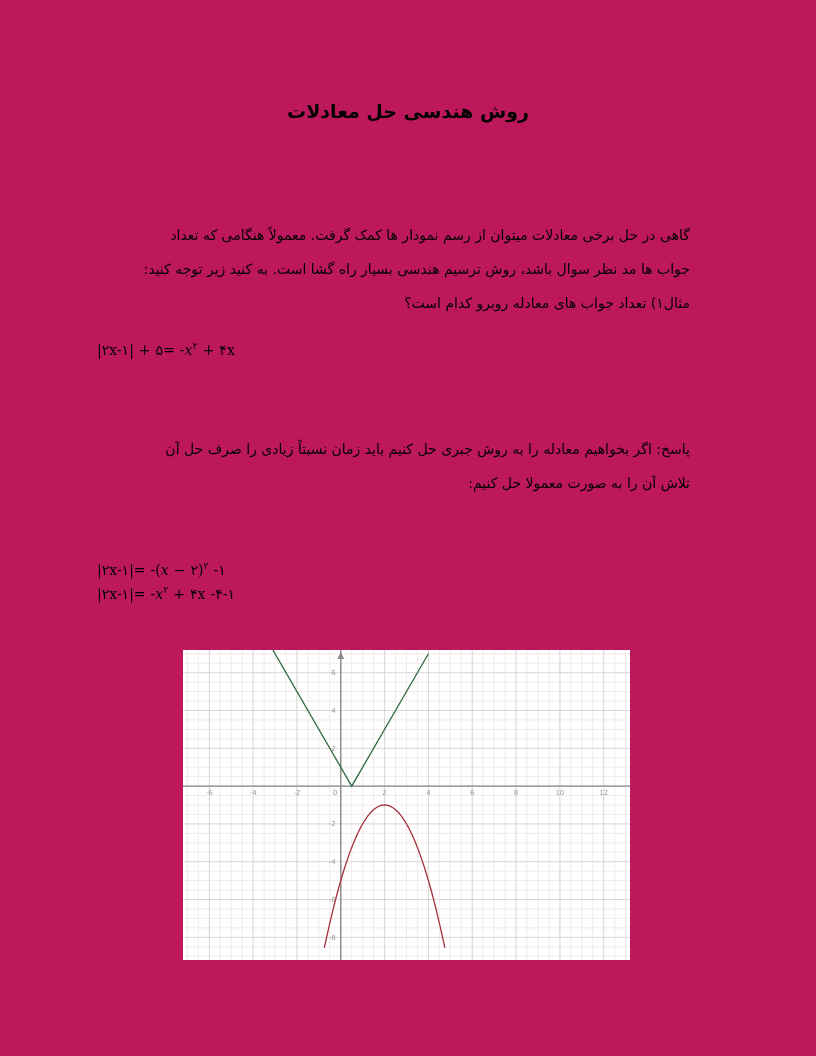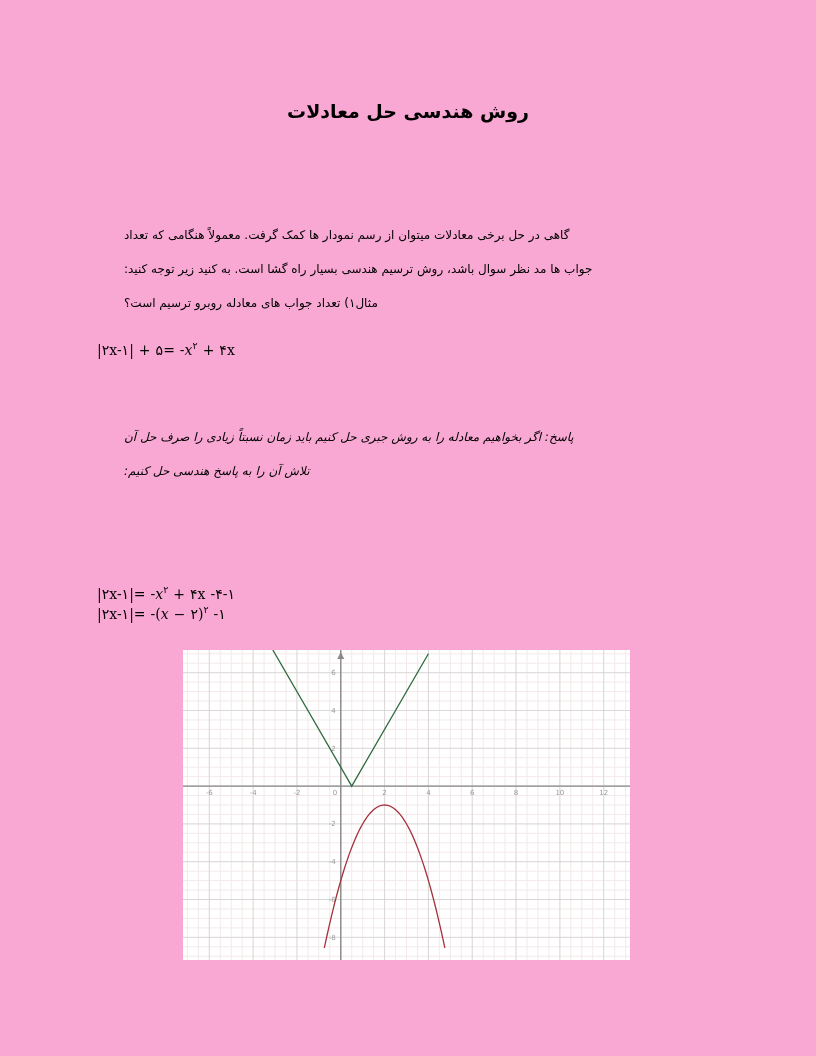--- a/index.html
+++ b/index.html
@@ -11,62 +11,62 @@
     width: 816px;
     height: 1056px;
     position: relative;
     font-family: "DejaVu Sans", "Liberation Sans", sans-serif;
     color: #000000;
     overflow: hidden;
   }
   .page {
     position: absolute;
     inset: 0;
-    background: #f9a8d4;
+    background: #be185d;
   }
 
   .doc-title {
     position: absolute;
     top: 100px;
     left: 0;
     width: 816px;
     text-align: center;
     font-size: 19px;
     font-weight: bold;
     direction: rtl;
     letter-spacing: 0.5px;
   }
 
   .body-block {
     position: absolute;
     direction: rtl;
-    text-align: left;
-    font-size: 12px;
+    text-align: right;
+    font-size: 14px;
     line-height: 34px;
     right: 126px;
     width: 566px;
   }
   #para-intro { top: 218px; }
-  #para-answer { top: 420px; font-style: italic; }
+  #para-answer { top: 432px; }
   #para-plot   { top: 608px; }
 
   .para-line { display: block; white-space: nowrap; }
 
   .eq {
     position: absolute;
     direction: ltr;
     text-align: left;
     left: 97px;
     font-size: 14px;
     white-space: nowrap;
     font-family: "DejaVu Serif", "Liberation Serif", serif;
   }
   #eq-1 { top: 340px; }
   #eq-2 { top: 540px; margin-top: 44px; }
-  #eq-3 { top: 604px; text-align: center; }
+  #eq-3 { top: 560px; text-align: center; }
 
   .eq .var {
     font-style: italic;
     font-family: "DejaVu Serif", "Liberation Serif", serif;
   }
   .eq sup { font-size: 0.68em; }
   .eq .sp { display: inline-block; width: 5px; }
 
   
   .graph-wrap {
@@ -82,30 +82,30 @@
 </head>
 <body>
 
 <div class="page">
 
   <div class="doc-title">روش هندسی حل معادلات</div>
 
   <div class="body-block" id="para-intro">
     <span class="para-line">گاهی در حل برخی معادلات میتوان از رسم نمودار ها کمک گرفت. معمولاً هنگامی که تعداد</span>
     <span class="para-line">جواب ها مد نظر سوال باشد، روش ترسیم هندسی بسیار راه گشا است. به کنید زیر توجه کنید:</span>
-    <span class="para-line">مثال۱) تعداد جواب های معادله روبرو ترسیم است؟</span>
+    <span class="para-line">مثال۱) تعداد جواب های معادله روبرو کدام است؟</span>
   </div>
 
   <div class="eq" id="eq-1">
     <span>|۲x-۱|</span><span class="sp"></span><span>+</span><span class="sp"></span><span>۵</span><span>=</span><span class="sp"></span><span>-</span><span class="var">x</span><sup>۲</sup><span class="sp"></span><span>+</span><span class="sp"></span><span>۴x</span>
   </div>
 
   <div class="body-block" id="para-answer">
     <span class="para-line">پاسخ: اگر بخواهیم معادله را به روش جبری حل کنیم باید زمان نسبتاً زیادی را صرف حل آن</span>
-    <span class="para-line">تلاش آن را به پاسخ هندسی حل کنیم:</span>
+    <span class="para-line">تلاش آن را به صورت معمولا حل کنیم:</span>
   </div>
 
   <div class="eq" id="eq-2">
     <span>|۲x-۱|</span><span>=</span><span class="sp"></span><span>-</span><span class="var">x</span><sup>۲</sup><span class="sp"></span><span>+</span><span class="sp"></span><span>۴x</span><span class="sp"></span><span>-۴</span><span>-۱</span>
   </div>
 
   <div class="eq" id="eq-3">
     <span>|۲x-۱|</span><span>=</span><span class="sp"></span><span>-</span><span>(</span><span class="var">x</span><span class="sp"></span><span>−</span><span class="sp"></span><span>۲</span><span>)</span><sup>۲</sup><span class="sp"></span><span>-۱</span>
   </div>
 

